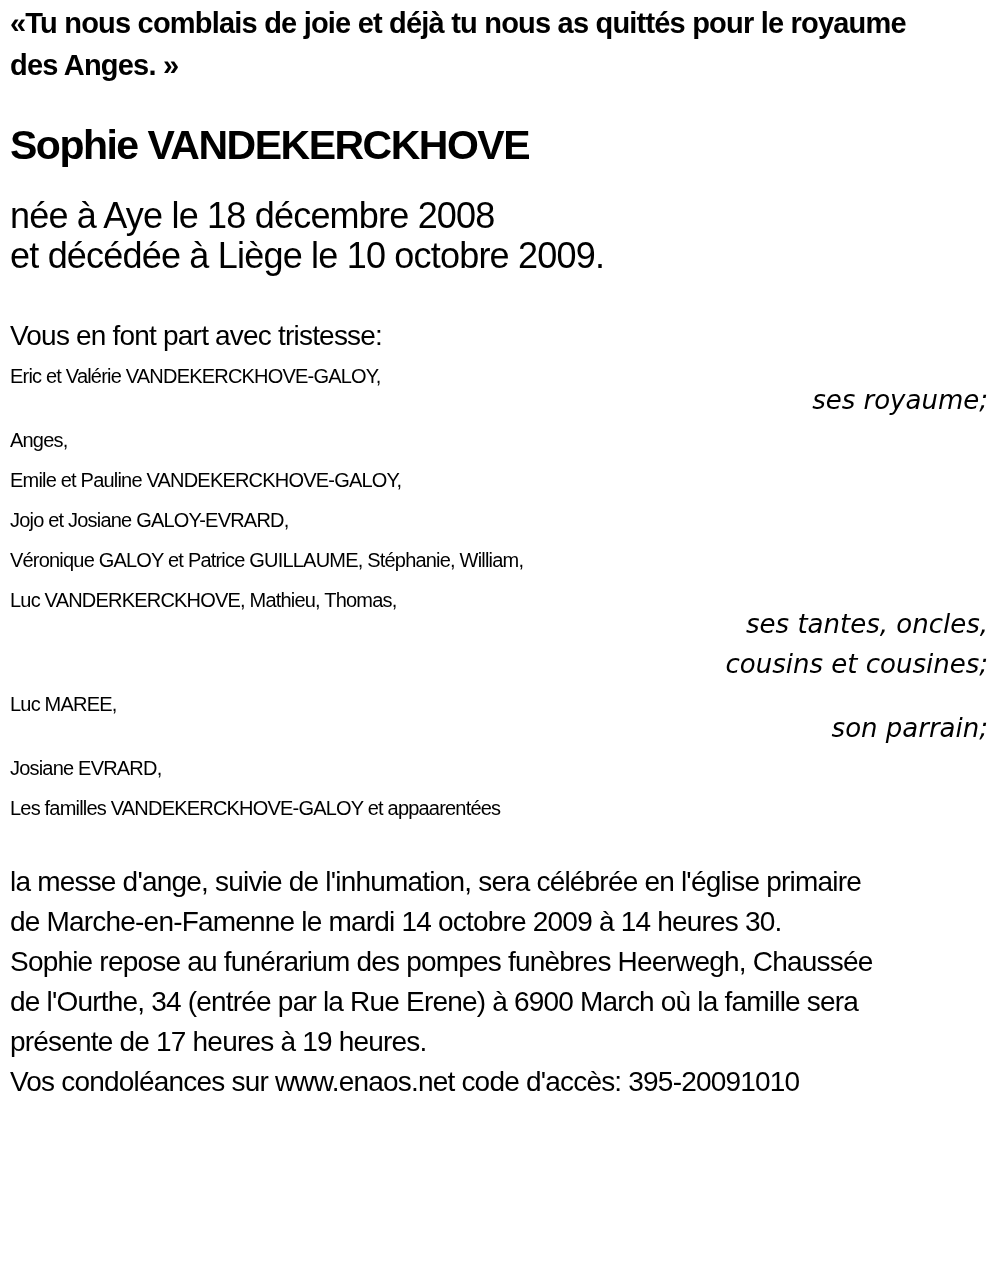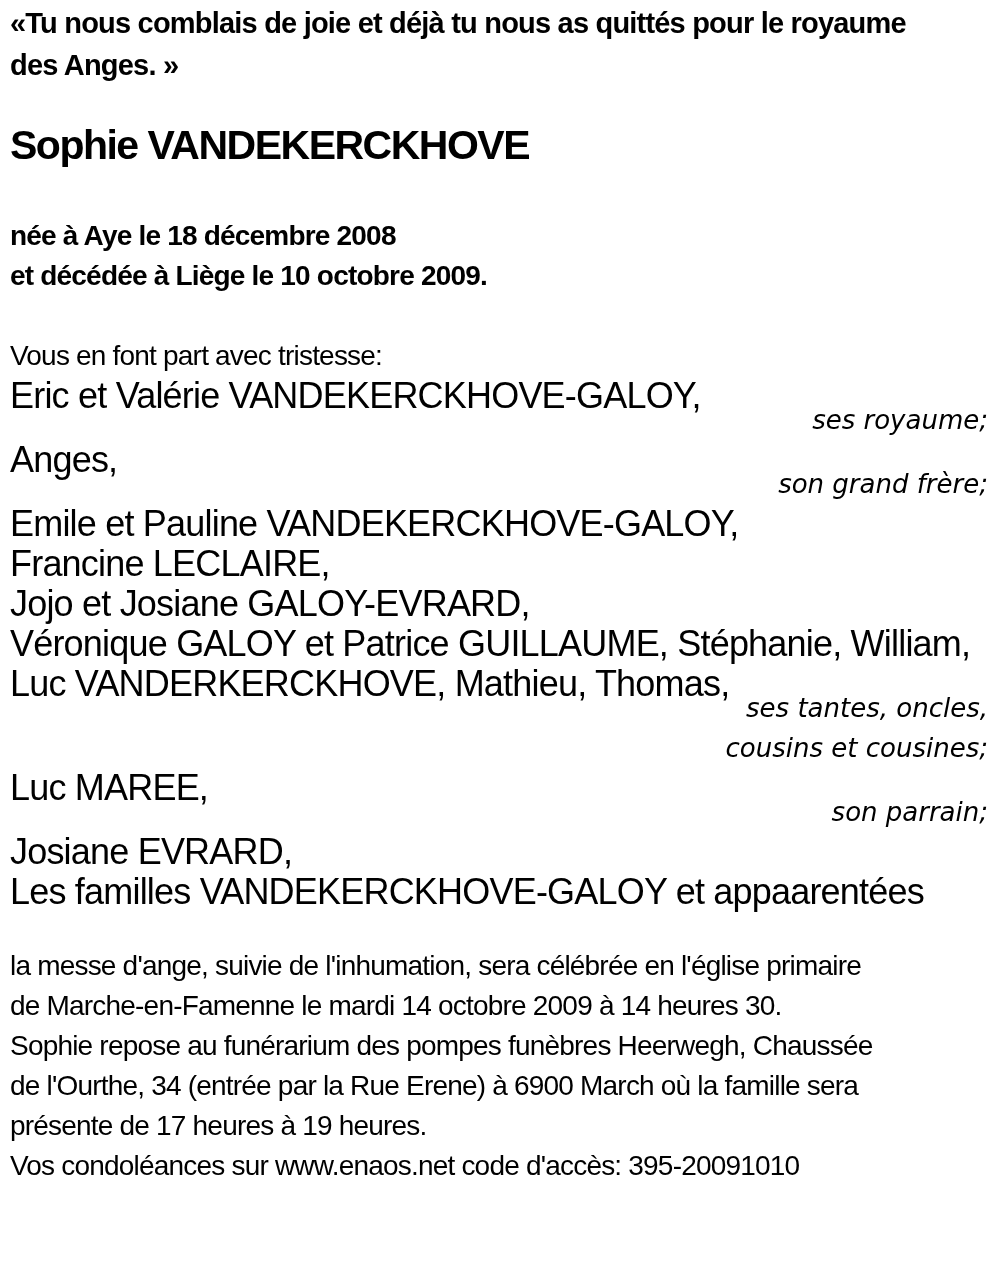--- a/index.html
+++ b/index.html
@@ -24,35 +24,34 @@
       white-space: pre-line;
     }
     .deceased-name {
       margin: 36px 0 0 0;
       font-weight: 700;
       font-size: 41px;
       line-height: 46px;
       letter-spacing: -1.5px;
     }
     .birth-death {
-      margin-top: 48px;
-      font-size: 28px;
+      margin-top: 28px;
+      font-size: 36px;
       line-height: 40px;
       letter-spacing: -0.8px;
       white-space: pre-line;
-      font-weight: bold;
     }
     .intro {
       margin-top: 40px;
       font-size: 28px;
       line-height: 40px;
       letter-spacing: -0.8px;
     }
     .family-list .row {
-      font-size: 36px;
+      font-size: 20px;
       line-height: 40px;
       letter-spacing: -0.8px;
     }
     .family-list .row.relation {
       text-align: right;
       font-family: "DejaVu Sans", sans-serif;
       font-style: italic;
       font-size: 26px;
       letter-spacing: 0;
     }
@@ -80,23 +79,21 @@
 
 <div class="birth-death">née à Aye le 18 décembre 2008
 et décédée à Liège le 10 octobre 2009.</div>
 
 <div class="intro">Vous en font part avec tristesse:</div>
 
 <div class="family-list">
   <div class="row names">Eric et Valérie VANDEKERCKHOVE-GALOY,</div>
   <div class="row relation tight">ses royaume;</div>
   <div class="row names">Anges,</div>
-  <div class="row relation tight">son grand frère;</div>
   <div class="row names">Emile et Pauline VANDEKERCKHOVE-GALOY,</div>
-  <div class="row names">Francine LECLAIRE,</div>
   <div class="row names">Jojo et Josiane GALOY-EVRARD,</div>
   <div class="row names">Véronique GALOY et Patrice GUILLAUME, Stéphanie, William,</div>
   <div class="row names">Luc VANDERKERCKHOVE, Mathieu, Thomas,</div>
   <div class="row relation tight">ses tantes, oncles,</div>
   <div class="row relation">cousins et cousines;</div>
   <div class="row names">Luc MAREE,</div>
   <div class="row relation tight">son parrain;</div>
   <div class="row names">Josiane EVRARD,</div>
   <div class="row names">Les familles VANDEKERCKHOVE-GALOY et appaarentées</div>
 </div>

